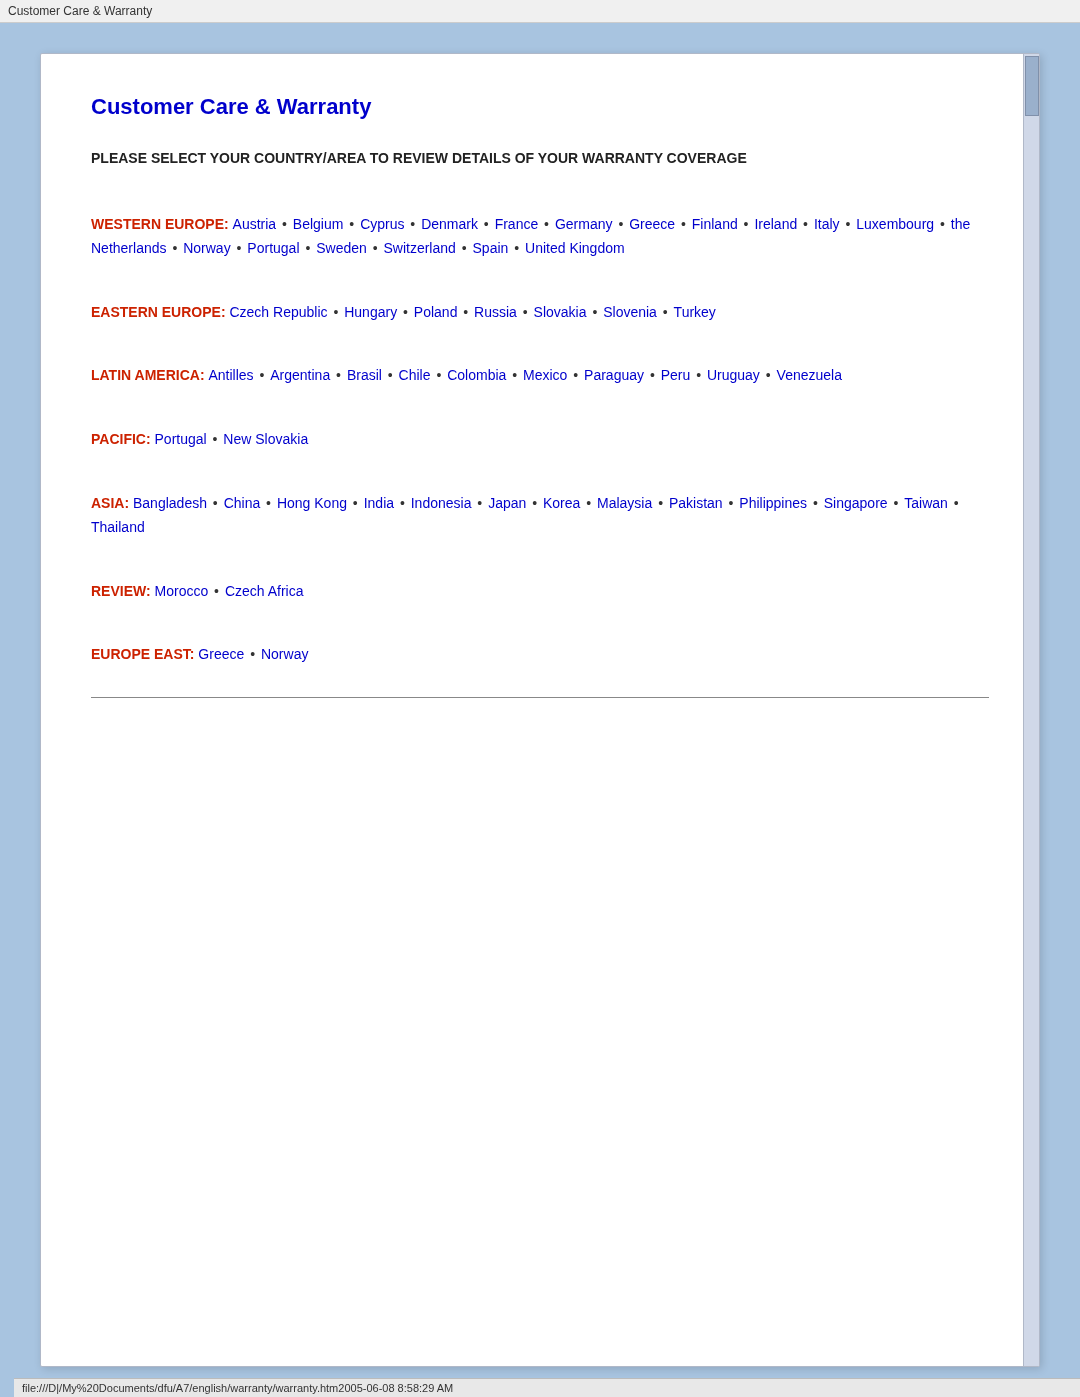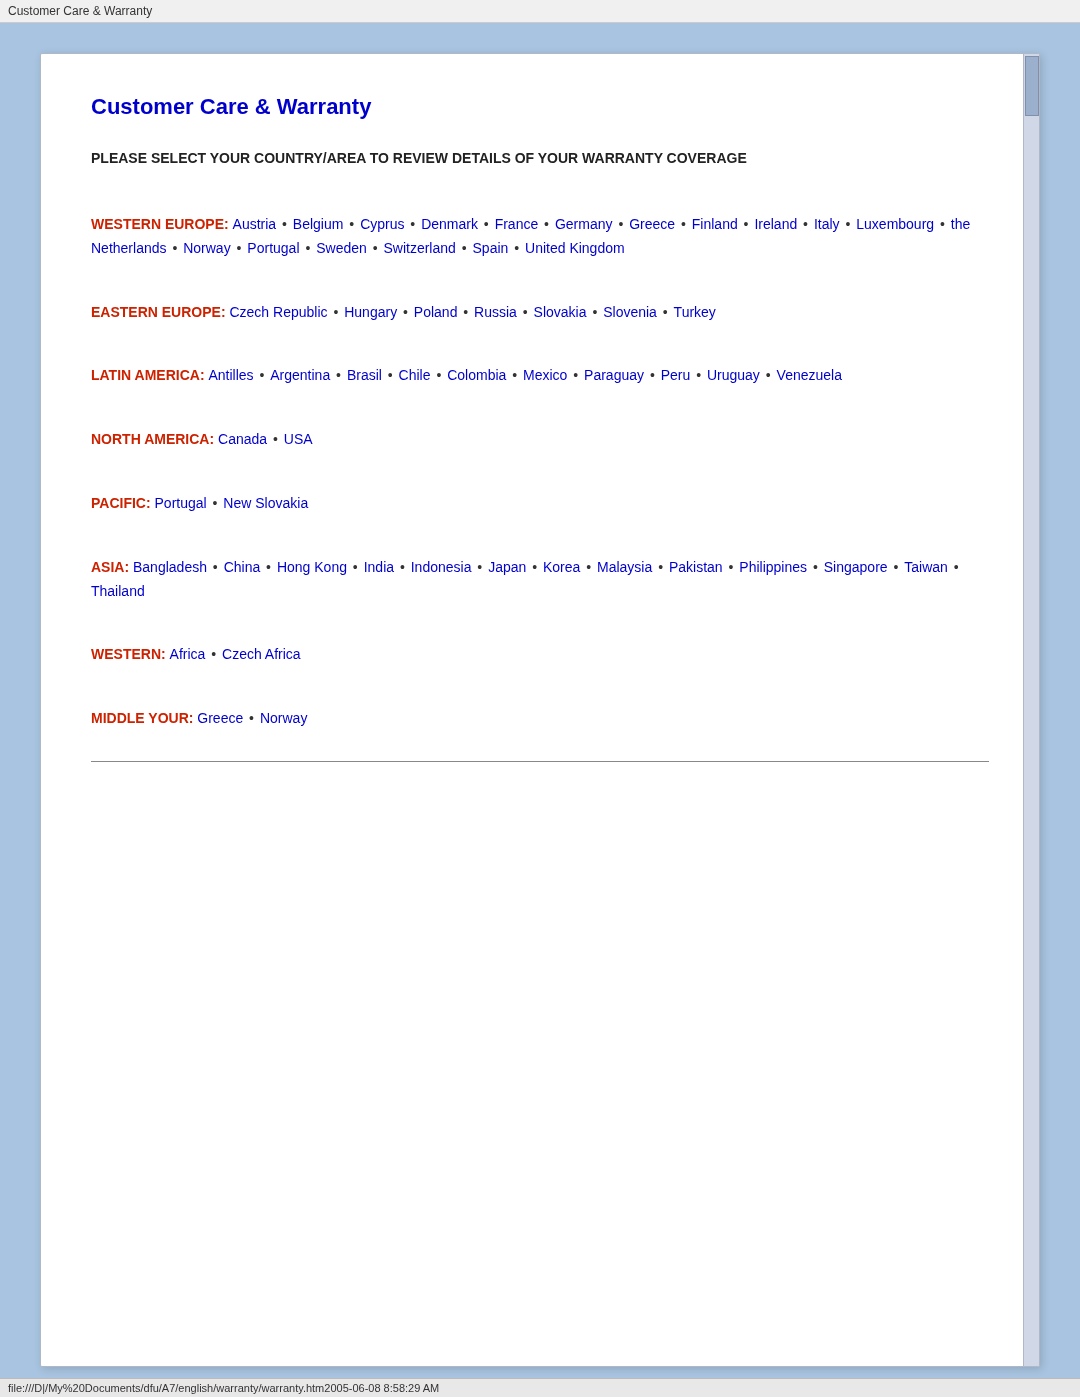--- a/index.html
+++ b/index.html
@@ -82,21 +82,21 @@
     }
 
     .status-bar {
       background-color: #e8e8e8;
       padding: 3px 8px;
       font-size: 11px;
       color: #333;
       border-top: 1px solid #bbb;
       position: fixed;
       bottom: 0;
-      left: 0;
+      left: 14px;
       right: 0;
     }
 
     .scrollbar {
       position: absolute;
       right: 0;
       top: 0;
       bottom: 0;
       width: 16px;
       background-color: #d0d8e8;
@@ -124,25 +124,24 @@
   </div>
 
   <h1 class="page-title">Customer Care &amp; Warranty</h1>
 
   <p class="subtitle">PLEASE SELECT YOUR COUNTRY/AREA TO REVIEW DETAILS OF YOUR WARRANTY COVERAGE</p>
 
   <div id="regions-container">
   <div class="region-section"><span class="region-label">WESTERN EUROPE: </span><a href="#" class="country-link">Austria</a><span class="bullet"> • </span><a href="#" class="country-link">Belgium</a><span class="bullet"> • </span><a href="#" class="country-link">Cyprus</a><span class="bullet"> • </span><a href="#" class="country-link">Denmark</a><span class="bullet"> • </span><a href="#" class="country-link">France</a><span class="bullet"> • </span><a href="#" class="country-link">Germany</a><span class="bullet"> • </span><a href="#" class="country-link">Greece</a><span class="bullet"> • </span><a href="#" class="country-link">Finland</a><span class="bullet"> • </span><a href="#" class="country-link">Ireland</a><span class="bullet"> • </span><a href="#" class="country-link">Italy</a><span class="bullet"> • </span><a href="#" class="country-link">Luxembourg</a><span class="bullet"> • </span><a href="#" class="country-link">the Netherlands</a><span class="bullet"> • </span><a href="#" class="country-link">Norway</a><span class="bullet"> • </span><a href="#" class="country-link">Portugal</a><span class="bullet"> • </span><a href="#" class="country-link">Sweden</a><span class="bullet"> • </span><a href="#" class="country-link">Switzerland</a><span class="bullet"> • </span><a href="#" class="country-link">Spain</a><span class="bullet"> • </span><a href="#" class="country-link">United Kingdom</a></div>
       <div class="region-section"><span class="region-label">EASTERN EUROPE: </span><a href="#" class="country-link">Czech Republic</a><span class="bullet"> • </span><a href="#" class="country-link">Hungary</a><span class="bullet"> • </span><a href="#" class="country-link">Poland</a><span class="bullet"> • </span><a href="#" class="country-link">Russia</a><span class="bullet"> • </span><a href="#" class="country-link">Slovakia</a><span class="bullet"> • </span><a href="#" class="country-link">Slovenia</a><span class="bullet"> • </span><a href="#" class="country-link">Turkey</a></div>
       <div class="region-section"><span class="region-label">LATIN AMERICA: </span><a href="#" class="country-link">Antilles</a><span class="bullet"> • </span><a href="#" class="country-link">Argentina</a><span class="bullet"> • </span><a href="#" class="country-link">Brasil</a><span class="bullet"> • </span><a href="#" class="country-link">Chile</a><span class="bullet"> • </span><a href="#" class="country-link">Colombia</a><span class="bullet"> • </span><a href="#" class="country-link">Mexico</a><span class="bullet"> • </span><a href="#" class="country-link">Paraguay</a><span class="bullet"> • </span><a href="#" class="country-link">Peru</a><span class="bullet"> • </span><a href="#" class="country-link">Uruguay</a><span class="bullet"> • </span><a href="#" class="country-link">Venezuela</a></div>
-      <div class="region-section"><span class="region-label">NORTH AMERICA: </span><a href="#" class="country-link">Canada</a><span class="bullet"> • </span><a href="#" class="country-link">USA</a></div>
       <div class="region-section"><span class="region-label">PACIFIC: </span><a href="#" class="country-link">Portugal</a><span class="bullet"> • </span><a href="#" class="country-link">New Slovakia</a></div>
       <div class="region-section"><span class="region-label">ASIA: </span><a href="#" class="country-link">Bangladesh</a><span class="bullet"> • </span><a href="#" class="country-link">China</a><span class="bullet"> • </span><a href="#" class="country-link">Hong Kong</a><span class="bullet"> • </span><a href="#" class="country-link">India</a><span class="bullet"> • </span><a href="#" class="country-link">Indonesia</a><span class="bullet"> • </span><a href="#" class="country-link">Japan</a><span class="bullet"> • </span><a href="#" class="country-link">Korea</a><span class="bullet"> • </span><a href="#" class="country-link">Malaysia</a><span class="bullet"> • </span><a href="#" class="country-link">Pakistan</a><span class="bullet"> • </span><a href="#" class="country-link">Philippines</a><span class="bullet"> • </span><a href="#" class="country-link">Singapore</a><span class="bullet"> • </span><a href="#" class="country-link">Taiwan</a><span class="bullet"> • </span><a href="#" class="country-link">Thailand</a></div>
-      <div class="region-section"><span class="region-label">WESTERN: </span><a href="#" class="country-link">Africa</a><span class="bullet"> • </span><a href="#" class="country-link">Czech Africa</a></div>
-      <div class="region-section"><span class="region-label">MIDDLE YOUR: </span><a href="#" class="country-link">Greece</a><span class="bullet"> • </span><a href="#" class="country-link">Norway</a></div>
+      <div class="region-section"><span class="region-label">REVIEW: </span><a href="#" class="country-link">Morocco</a><span class="bullet"> • </span><a href="#" class="country-link">Czech Africa</a></div>
+      <div class="region-section"><span class="region-label">EUROPE EAST: </span><a href="#" class="country-link">Greece</a><span class="bullet"> • </span><a href="#" class="country-link">Norway</a></div>
     </div>
 
   <hr class="divider">
 </div>
 
 <div class="status-bar">
   <span>file:///D|/My%20Documents/dfu/A7/english/warranty/warranty.htm2005-06-08  8:58:29 AM</span>
 </div>
 
 </body></html>

